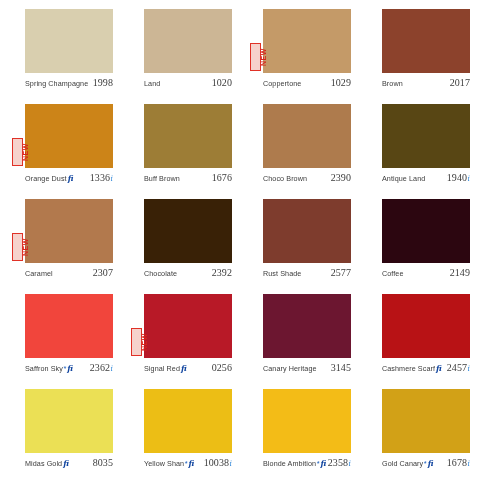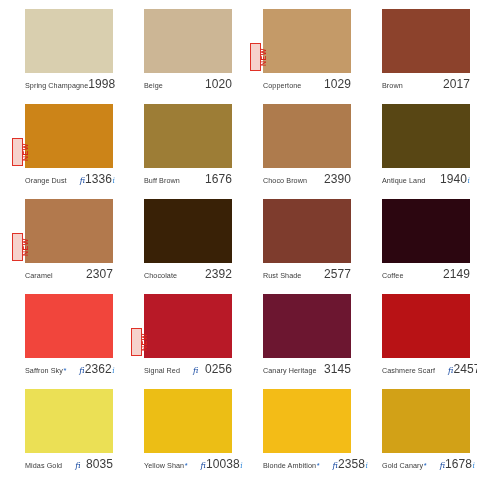--- a/index.html
+++ b/index.html
@@ -75,40 +75,41 @@
     white-space: nowrap;
   }
 
   .label-name {
     font-size: 7.2px;
     color: #3b3b3b;
     letter-spacing: 0.08px;
   }
 
   .label-code {
-    font-size: 12px;
+    font-size: 10px;
     color: #3b3b3b;
     letter-spacing: 0.08px;
+    font-family: Liberation Serif, serif;
   }
 
   .star-mark {
     color: #1c5fbe;
     font-size: 7.5px;
     vertical-align: super;
     line-height: 0;
     margin-left: 0.5px;
   }
 
   .script-mark {
     color: #1246a0;
     font-family: "DejaVu Serif", serif;
     font-style: italic;
-    font-weight: normal;
+    font-weight: bold;
     font-size: 8px;
-    margin-left: 13px;
+    margin-left: 1px;
   }
 
   .i-mark {
     color: #2f86d8;
     font-family: "DejaVu Serif", serif;
     font-style: italic;
     font-size: 7.5px;
     margin-left: 0.5px;
   }
 
@@ -133,21 +134,21 @@
           <span class="label-code">1998</span>
         </span>
       </div>
     </div>
     <div class="swatch-cell">
       <div class="chip-wrap">
         <div class="chip" style="background-color: rgb(204, 182, 149);"></div>
       </div>
       <div class="label-row">
         <span class="name-box">
-          <span class="label-name">Beige</span>
+          <span class="label-name">Land</span>
         </span>
         <span class="code-box">
           <span class="label-code">1020</span>
         </span>
       </div>
     </div>
     <div class="swatch-cell">
       <div class="chip-wrap">
         <div class="chip" style="background-color: rgb(196, 154, 104);"></div>
         <div class="new-flag">NEW</div>

